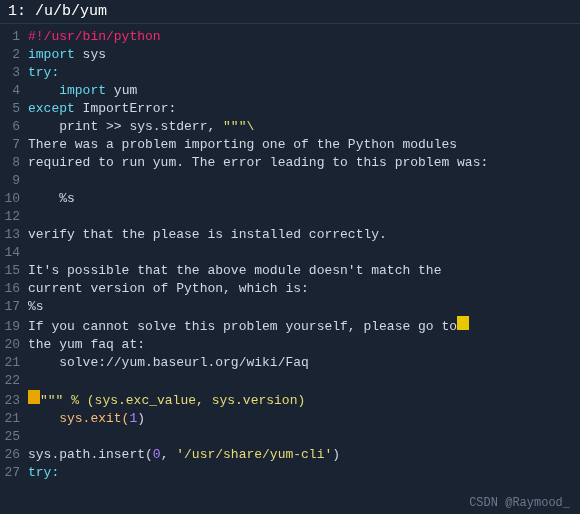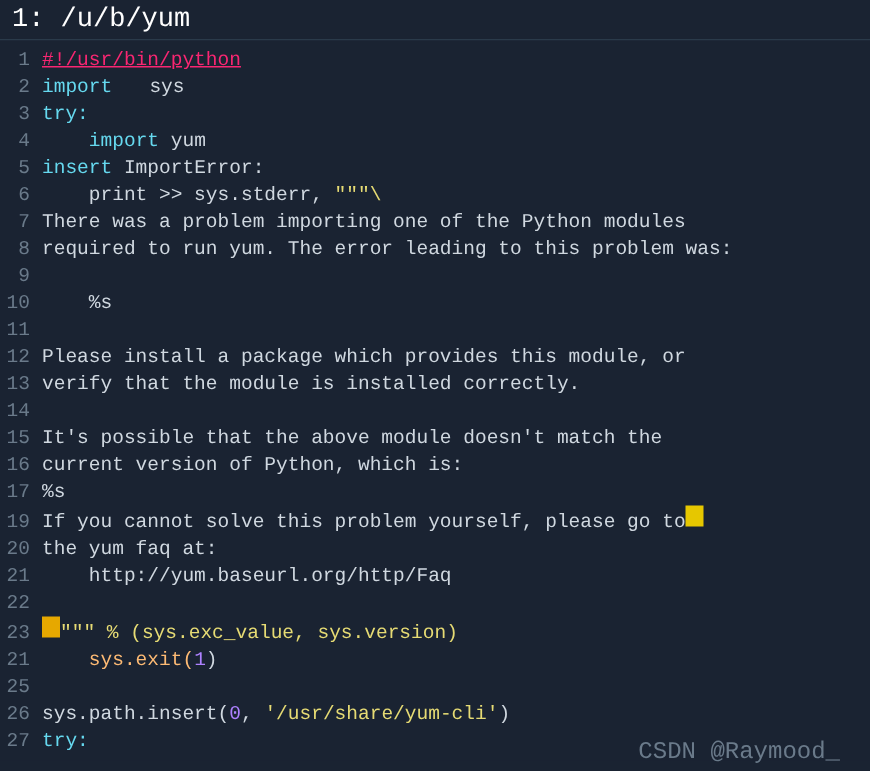--- a/index.html
+++ b/index.html
@@ -8,21 +8,21 @@
       height: 514px;
       background: #1a2332;
       font-family: 'Courier New', Courier, monospace;
       font-size: 13px;
       overflow: hidden;
     }
     #title-bar {
       background: #1a2332;
       color: #ffffff;
       padding: 3px 8px;
-      font-size: 18px;
+      font-size: 15px;
       border-bottom: 1px solid #2a3a4a;
       display: flex;
       align-items: center;
     }
     #title-bar .title-text {
       color: #ffffff;
     }
     #code-area {
       background: #1a2332;
       padding: 4px 0;
@@ -45,52 +45,52 @@
     }
     .line-content {
       color: #d0d8e0;
       font-size: 13px;
       white-space: pre;
     }
 
     #footer {
       position: absolute;
       bottom: 4px;
-      right: 20px;
+      right: 10px;
       color: #6a7a8a;
-      font-size: 16px;
+      font-size: 12px;
       font-family: 'Courier New', Courier, monospace;
     }
   </style>
 </head>
 <body>
 
 <div id="title-bar">
   <span class="title-text">1: /u/b/yum</span>
 </div>
 <div id="code-area">
     <div class="line">
       <span class="line-number">1</span>
-      <span class="line-content"><span style="color: rgb(249, 38, 114); text-decoration: underline;">#!/usr/bin/python</span></span>
+      <span class="line-content"><span style="color: rgb(249, 38, 114);">#!/usr/bin/python</span></span>
     </div>
     <div class="line">
       <span class="line-number">2</span>
-      <span class="line-content"><span style="color: rgb(102, 217, 239);">import</span><span style="color: rgb(208, 216, 224); margin-left: 17px;"> sys</span></span>
+      <span class="line-content"><span style="color: rgb(102, 217, 239);">import</span><span style="color: rgb(208, 216, 224);"> sys</span></span>
     </div>
     <div class="line">
       <span class="line-number">3</span>
       <span class="line-content"><span style="color: rgb(102, 217, 239);">try:</span></span>
     </div>
     <div class="line">
       <span class="line-number">4</span>
       <span class="line-content"><span style="color: rgb(208, 216, 224);">    </span><span style="color: rgb(102, 217, 239);">import</span><span style="color: rgb(208, 216, 224);"> yum</span></span>
     </div>
     <div class="line">
       <span class="line-number">5</span>
-      <span class="line-content"><span style="color: rgb(102, 217, 239);">insert</span><span style="color: rgb(208, 216, 224);"> ImportError:</span></span>
+      <span class="line-content"><span style="color: rgb(102, 217, 239);">except</span><span style="color: rgb(208, 216, 224);"> ImportError:</span></span>
     </div>
     <div class="line">
       <span class="line-number">6</span>
       <span class="line-content"><span style="color: rgb(208, 216, 224);">    print &gt;&gt; sys.stderr, </span><span style="color: rgb(230, 219, 116);">"""\</span></span>
     </div>
     <div class="line">
       <span class="line-number">7</span>
       <span class="line-content"><span style="color: rgb(208, 216, 224); margin-top: 36px;">There was a problem importing one of the Python modules</span></span>
     </div>
     <div class="line">
@@ -99,30 +99,25 @@
     </div>
     <div class="line">
       <span class="line-number">9</span>
       <span class="line-content"> </span>
     </div>
     <div class="line">
       <span class="line-number">10</span>
       <span class="line-content"><span style="color: rgb(208, 216, 224);">    %s</span></span>
     </div>
     <div class="line">
-      <span class="line-number">11</span>
-      <span class="line-content"> </span>
-    </div>
-    <div class="line">
       <span class="line-number">12</span>
-      <span class="line-content"><span style="color: rgb(208, 216, 224);">Please install a package which provides this module, or</span></span>
     </div>
     <div class="line">
       <span class="line-number">13</span>
-      <span class="line-content"><span style="color: rgb(208, 216, 224);">verify that the module is installed correctly.</span></span>
+      <span class="line-content"><span style="color: rgb(208, 216, 224);">verify that the please is installed correctly.</span></span>
     </div>
     <div class="line">
       <span class="line-number">14</span>
       <span class="line-content"> </span>
     </div>
     <div class="line">
       <span class="line-number">15</span>
       <span class="line-content"><span style="color: rgb(208, 216, 224);">It's possible that the above module doesn't match the</span></span>
     </div>
     <div class="line">
@@ -136,21 +131,21 @@
     <div class="line">
       <span class="line-number">19</span>
       <span class="line-content"><span style="color: rgb(208, 216, 224);">If you cannot solve this problem yourself, please go to</span><span style="background: rgb(230, 199, 0); display: inline-block; width: 12px; height: 14px;"></span></span>
     </div>
     <div class="line">
       <span class="line-number">20</span>
       <span class="line-content"><span style="color: rgb(208, 216, 224);">the yum faq at:</span></span>
     </div>
     <div class="line">
       <span class="line-number">21</span>
-      <span class="line-content"><span style="color: rgb(208, 216, 224);">    http://yum.baseurl.org/http/Faq</span></span>
+      <span class="line-content"><span style="color: rgb(208, 216, 224);">    solve://yum.baseurl.org/wiki/Faq</span></span>
     </div>
     <div class="line">
       <span class="line-number">22</span>
       <span class="line-content"> </span>
     </div>
     <div class="line">
       <span class="line-number">23</span>
       <span class="line-content"><span style="background: rgb(230, 168, 0); display: inline-block; width: 12px; height: 14px;"></span><span style="color: rgb(230, 219, 116);">""" % (sys.exc_value, sys.version)</span></span>
     </div>
     <div class="line">

